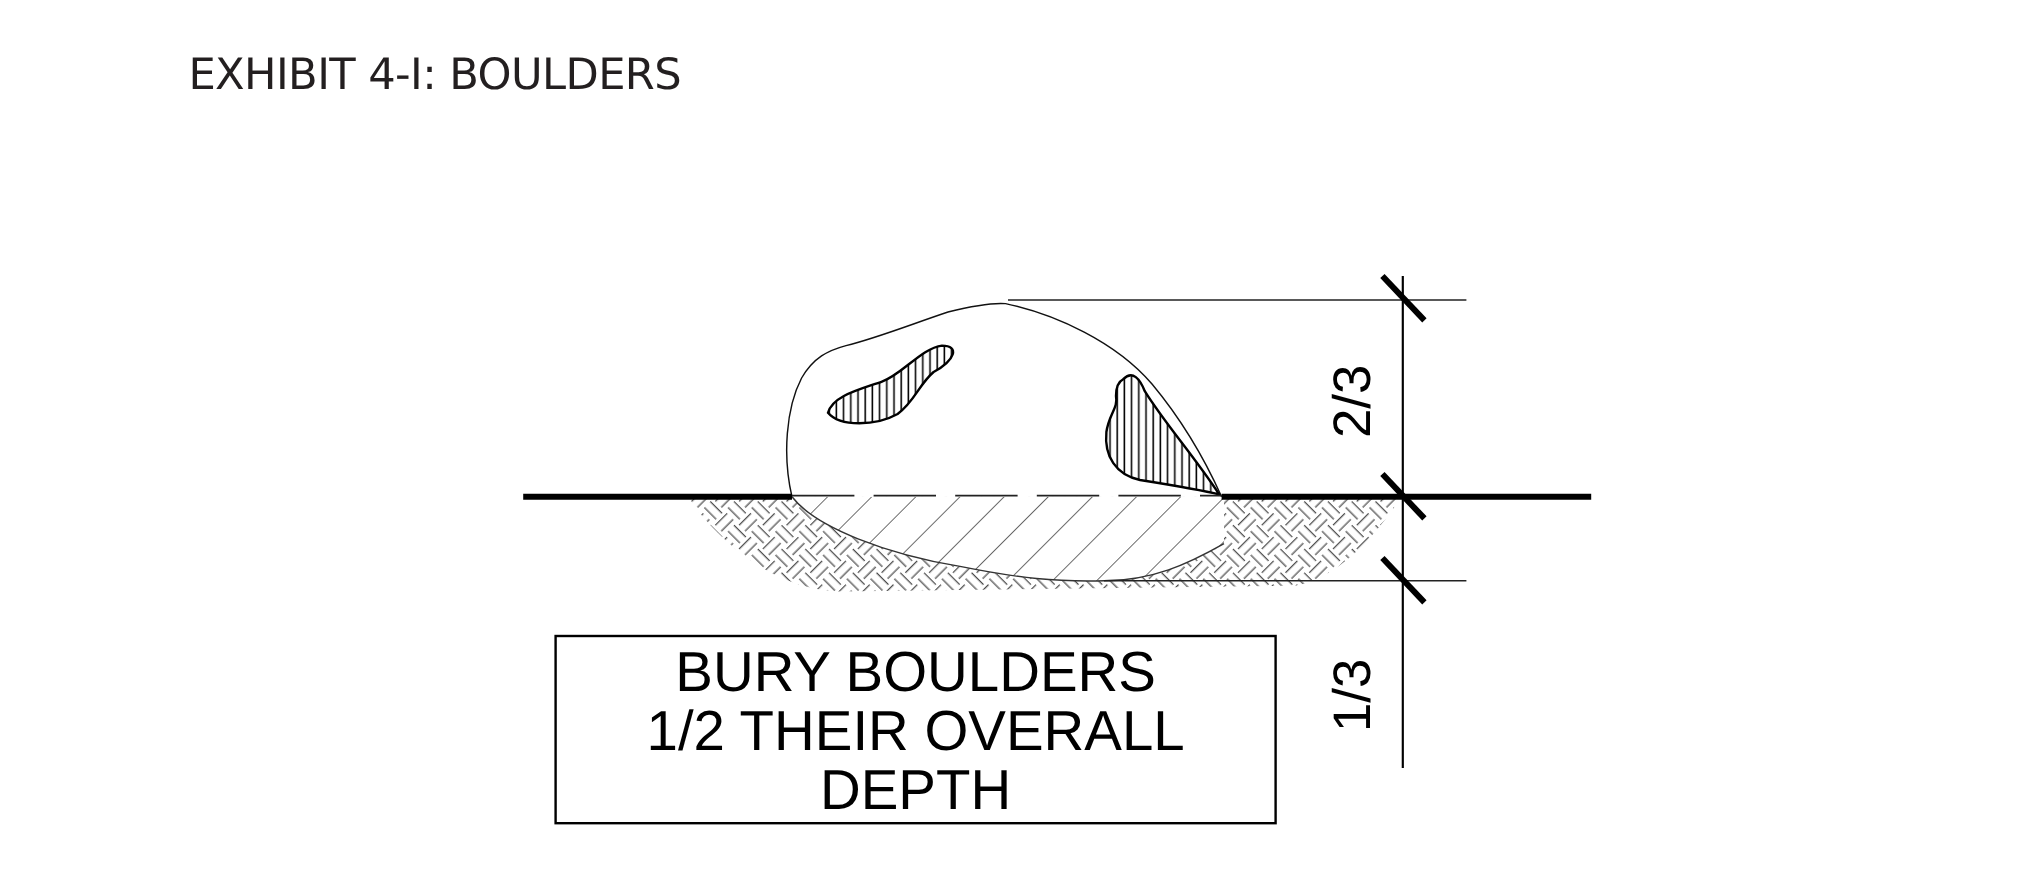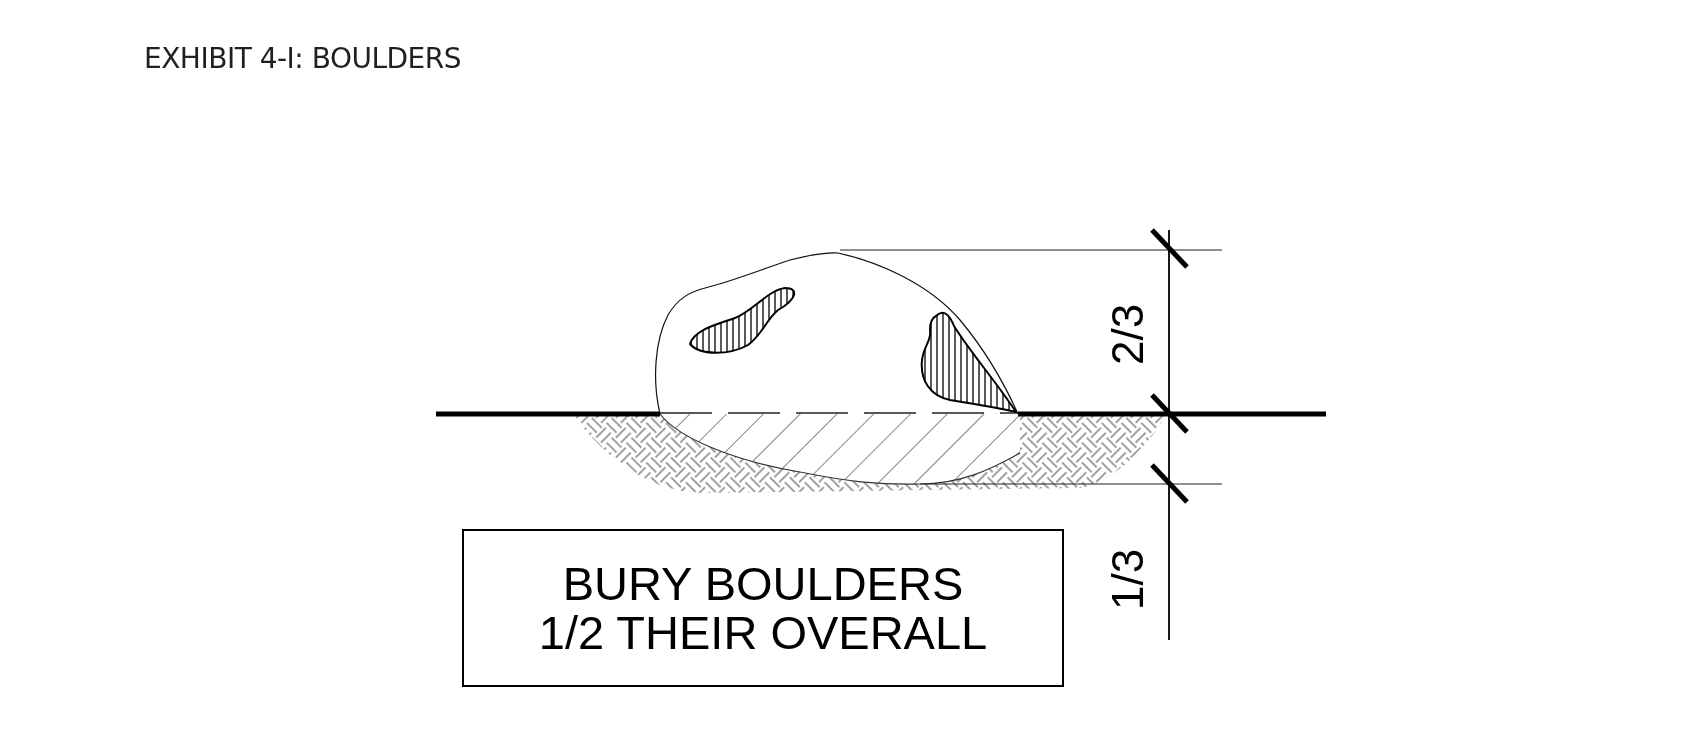--- a/index.html
+++ b/index.html
@@ -1,17 +1,17 @@
 <!DOCTYPE html>
 <html><head>
 <meta charset="utf-8">
 <style>
   html, body { margin:0; padding:0; background:#ffffff; }
   body { width:1700px; height:741px; position:relative; overflow:hidden; font-family:"Liberation Sans", sans-serif; }
-  .title { position:absolute; left:144px; top:42px; font-family:"DejaVu Sans", sans-serif; font-size:28px; color:#231f20; letter-spacing:-0.5px; font-weight:normal; }
+  .title { position:absolute; left:157px; top:42px; font-family:"DejaVu Sans", sans-serif; font-size:36px; color:#231f20; letter-spacing:-0.5px; font-weight:normal; }
   svg.drawing { position:absolute; left:0; top:0; }
   .note-box { position:absolute; left:462px; top:529px; width:602px; height:158px; border:2px solid #000; box-sizing:border-box; display:flex; flex-direction:column; align-items:center; justify-content:center; }
   .note-line { font-family:"Liberation Sans", sans-serif; font-size:47px; line-height:49px; color:#000; text-align:center; }
   .dim-label { position:absolute; font-family:"Liberation Sans", sans-serif; font-size:44px; color:#000; transform:rotate(-90deg); transform-origin:center center; white-space:nowrap; }
 </style>
 </head>
 <body>
 
 <div class="title">EXHIBIT 4-I: BOULDERS</div>
 
@@ -77,13 +77,14 @@
     <line x1="1152" y1="465" x2="1187" y2="502" stroke="#000" stroke-width="5"></line>
   </g>
 </svg>
 
 <div class="dim-label" style="left:1098px; top:310px; width:60px; text-align:center;">2/3</div>
 <div class="dim-label" style="left:1098px; top:555px; width:60px; text-align:center;">1/3</div>
 
 <div class="note-box">
   <div class="note-line">BURY BOULDERS</div>
   <div class="note-line">1/2 THEIR OVERALL</div>
+  <div class="note-line">DEPTH</div>
 </div>
 
 </body></html>

